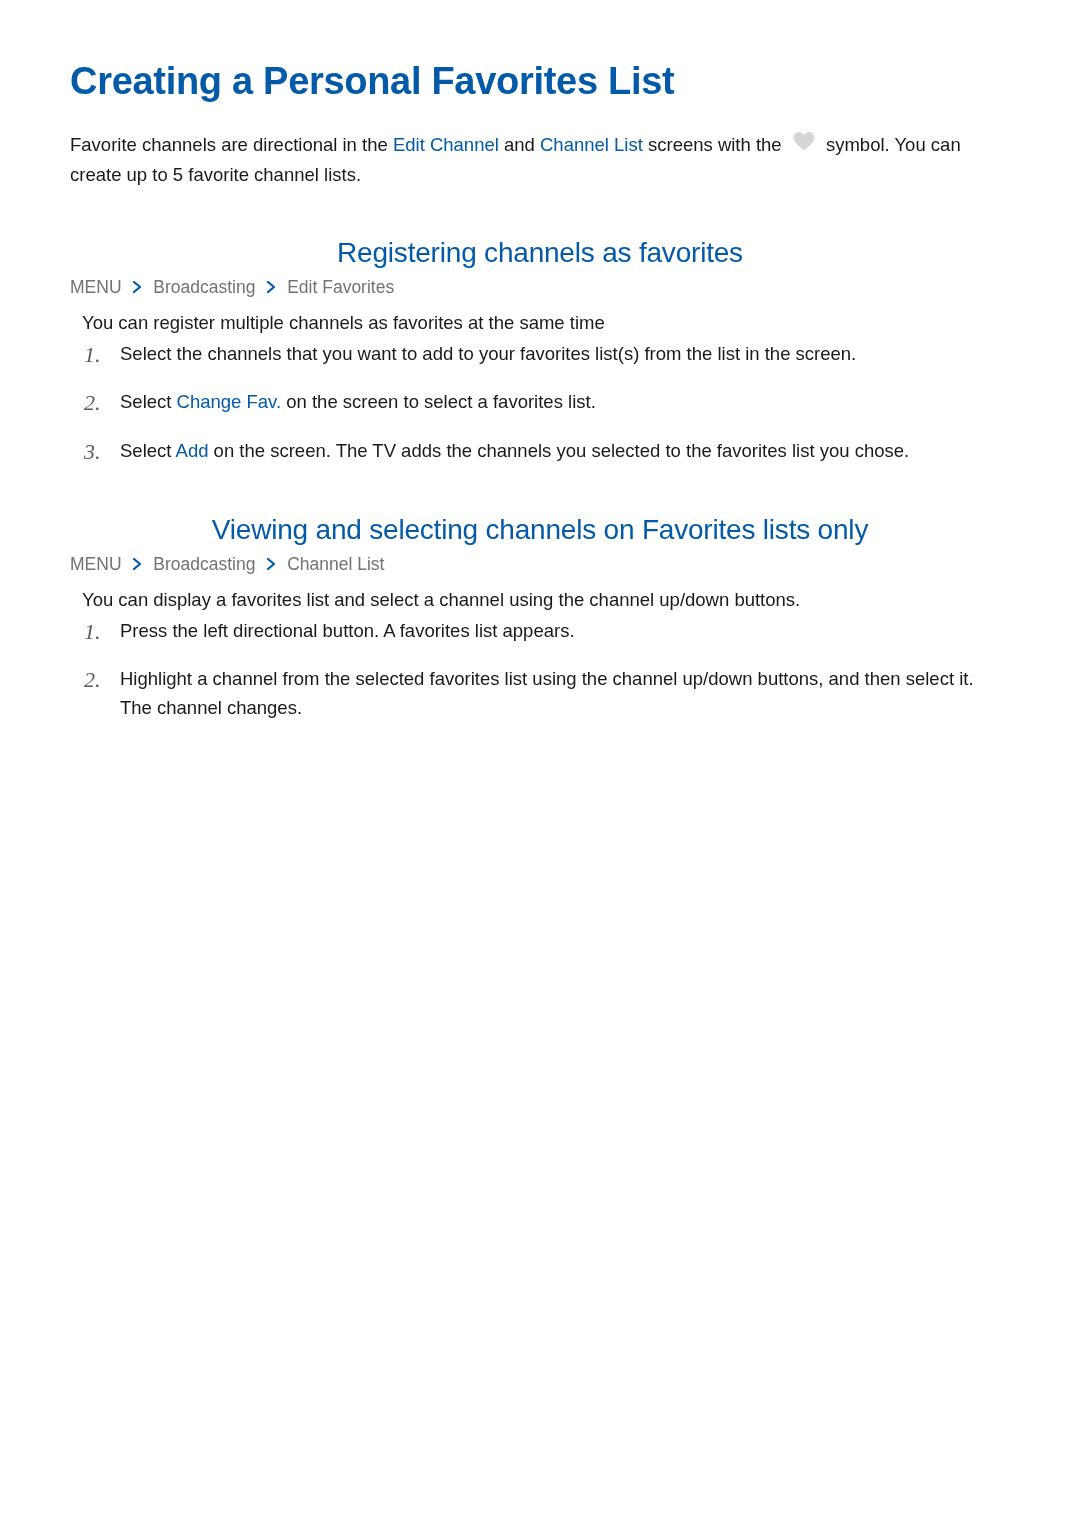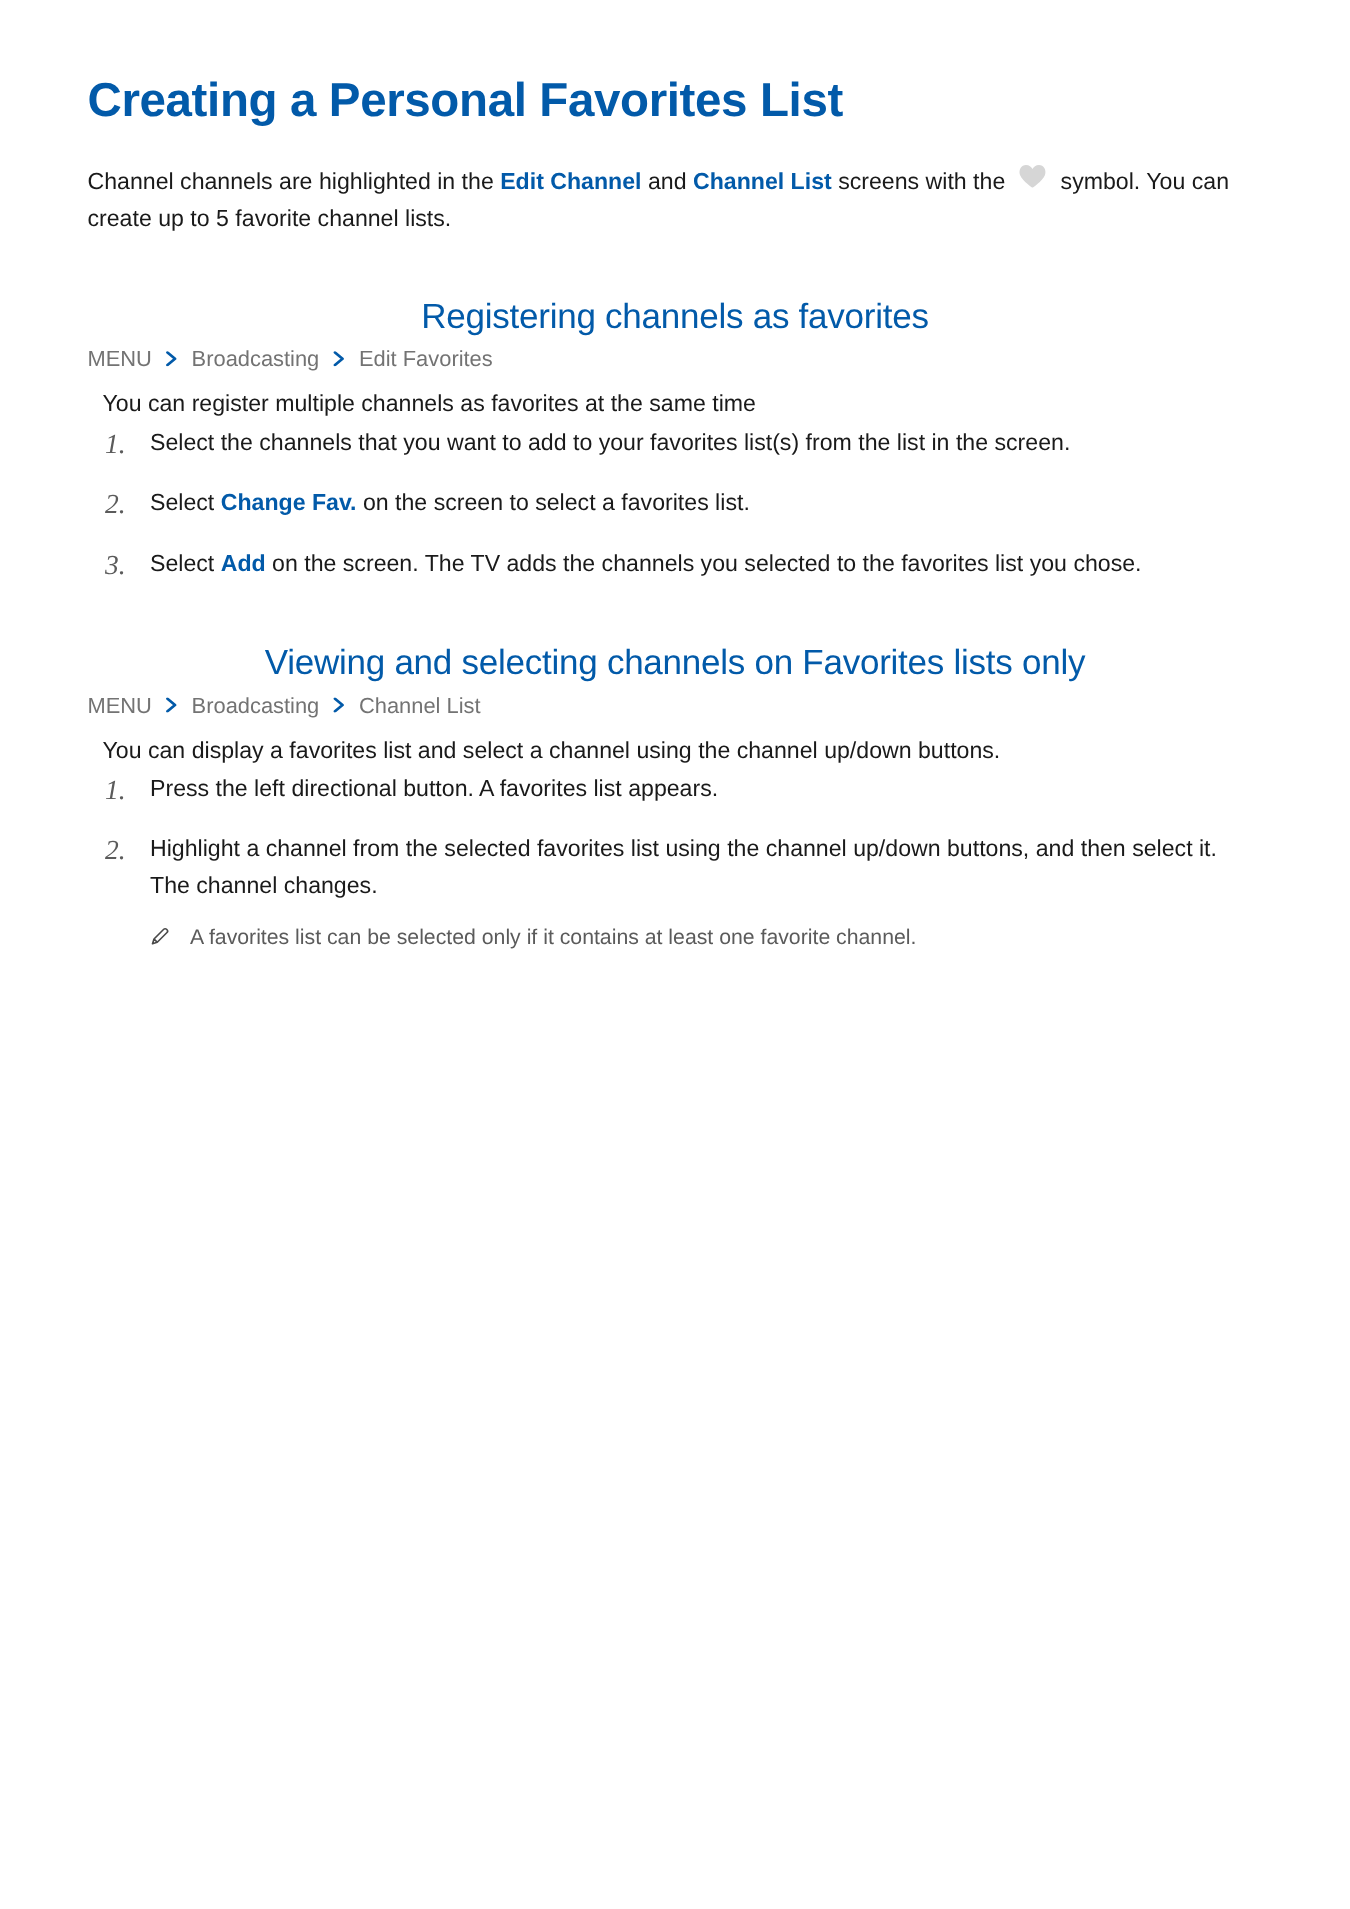--- a/index.html
+++ b/index.html
@@ -23,21 +23,21 @@
     font-size: 18.5px;
     line-height: 1.5;
     margin: 0 0 8px 0;
     color: #1a1a1a;
   }
   .intro .inline-heart {
     display: inline-block;
     vertical-align: middle;
     margin: 0 6px 2px 6px;
   }
-  .accent { color: #025aa9; font-weight: 700; }
+  .accent { color: #025aa9; font-weight: 400; }
   .section-title {
     color: #025aa9;
     font-size: 28px;
     font-weight: 400;
     margin: 48px 0 8px 0;
     letter-spacing: -0.2px;
     text-align: center;
   }
   .breadcrumb {
     font-size: 17.5px;
@@ -91,21 +91,21 @@
     flex: 0 0 auto;
     margin-top: 2px;
   }
 </style>
 </head>
 <body>
 
 <h1 class="page-title">Creating a Personal Favorites List</h1>
 
 <p class="intro">
-  <span>Channel channels are highlighted in the </span><span class="accent">Edit Channel</span><span> and </span><span class="accent">Channel List</span><span> screens with the </span><span class="inline-heart"><svg width="22" height="20" viewBox="0 0 24 22">
+  <span>Favorite channels are directional in the </span><span class="accent">Edit Channel</span><span> and </span><span class="accent">Channel List</span><span> screens with the </span><span class="inline-heart"><svg width="22" height="20" viewBox="0 0 24 22">
         <path d="M12 21s-8.5-5.4-11-11.2C-0.5 5.2 2.2 1 6.3 1 9 1 11 2.8 12 4.6 13 2.8 15 1 17.7 1 21.8 1 24.5 5.2 23 9.8 20.5 15.6 12 21 12 21z" fill="#d6d6d6"></path>
       </svg></span><span> symbol. You can create up to 5 favorite channel lists.</span>
 </p>
 
 <h2 class="section-title">Registering channels as favorites</h2>
 <div class="breadcrumb">
   <span>MENU</span>
   <span class="chev"><svg width="10" height="12" viewBox="0 0 10 12">
         <path d="M2 1 L8 6 L2 11" stroke="#025aa9" stroke-width="2.2" fill="none" stroke-linecap="round" stroke-linejoin="round"></path>
       </svg></span>
@@ -132,20 +132,14 @@
   <span class="chev"><svg width="10" height="12" viewBox="0 0 10 12">
         <path d="M2 1 L8 6 L2 11" stroke="#025aa9" stroke-width="2.2" fill="none" stroke-linecap="round" stroke-linejoin="round"></path>
       </svg></span>
   <span>Channel List</span>
 </div>
 <p class="lead">You can display a favorites list and select a channel using the channel up/down buttons.</p>
 <ol class="steps">
   <li><span>Press the left directional button. A favorites list appears.</span></li>
   <li>
     <span>Highlight a channel from the selected favorites list using the channel up/down buttons, and then select it. The channel changes.</span>
-    <div class="note">
-      <span class="pen"><svg width="16" height="16" viewBox="0 0 16 16">
-            <path d="M2 14 L3.2 10.2 L11 2.4 C11.6 1.8 12.6 1.8 13.2 2.4 L13.6 2.8 C14.2 3.4 14.2 4.4 13.6 5 L5.8 12.8 L2 14 Z M3.5 10.5 L5.5 12.5" stroke="#4a4a4a" stroke-width="1.3" fill="none" stroke-linejoin="round"></path>
-          </svg></span>
-      <span>A favorites list can be selected only if it contains at least one favorite channel.</span>
-    </div>
   </li>
 </ol>
 
 </body></html>

